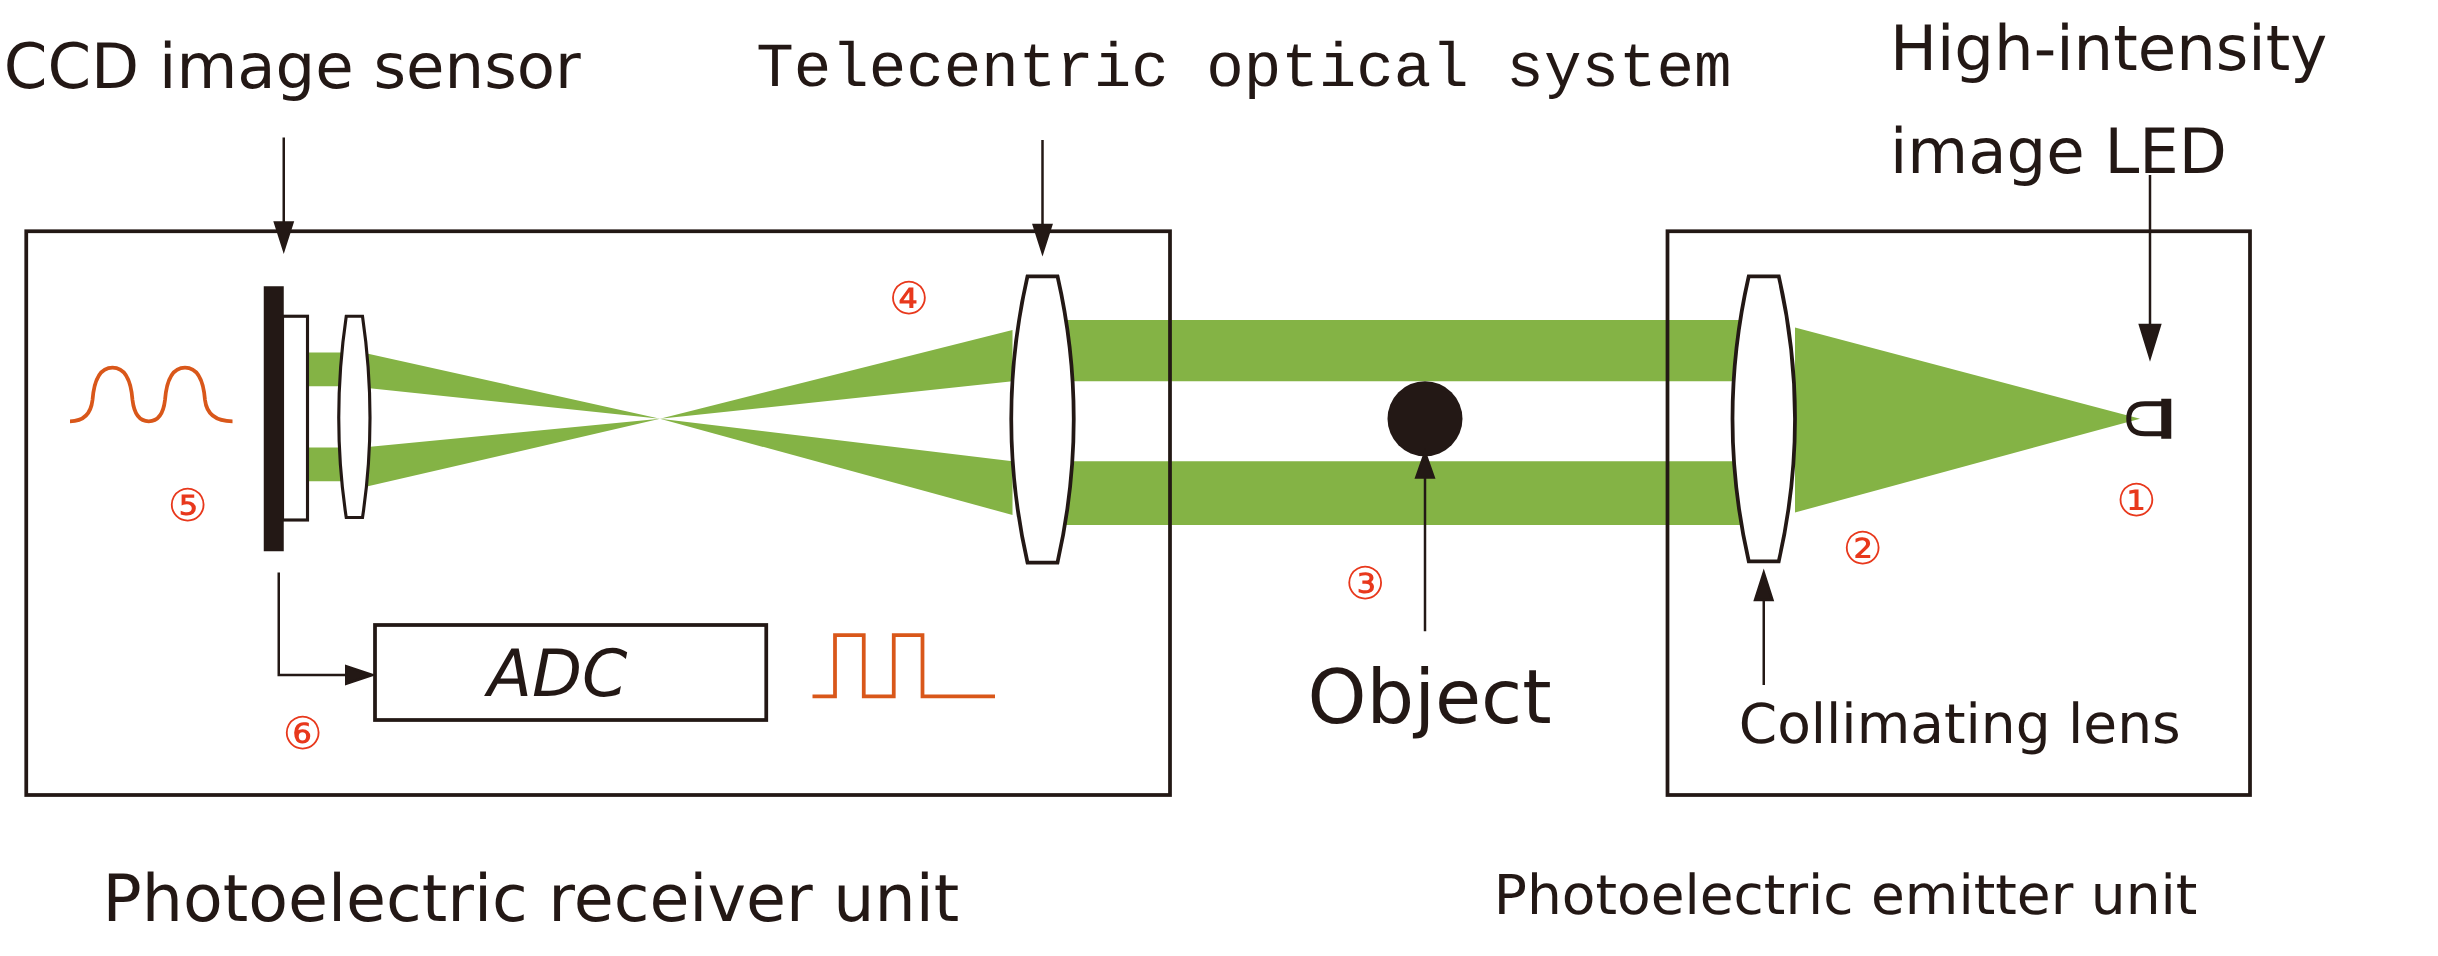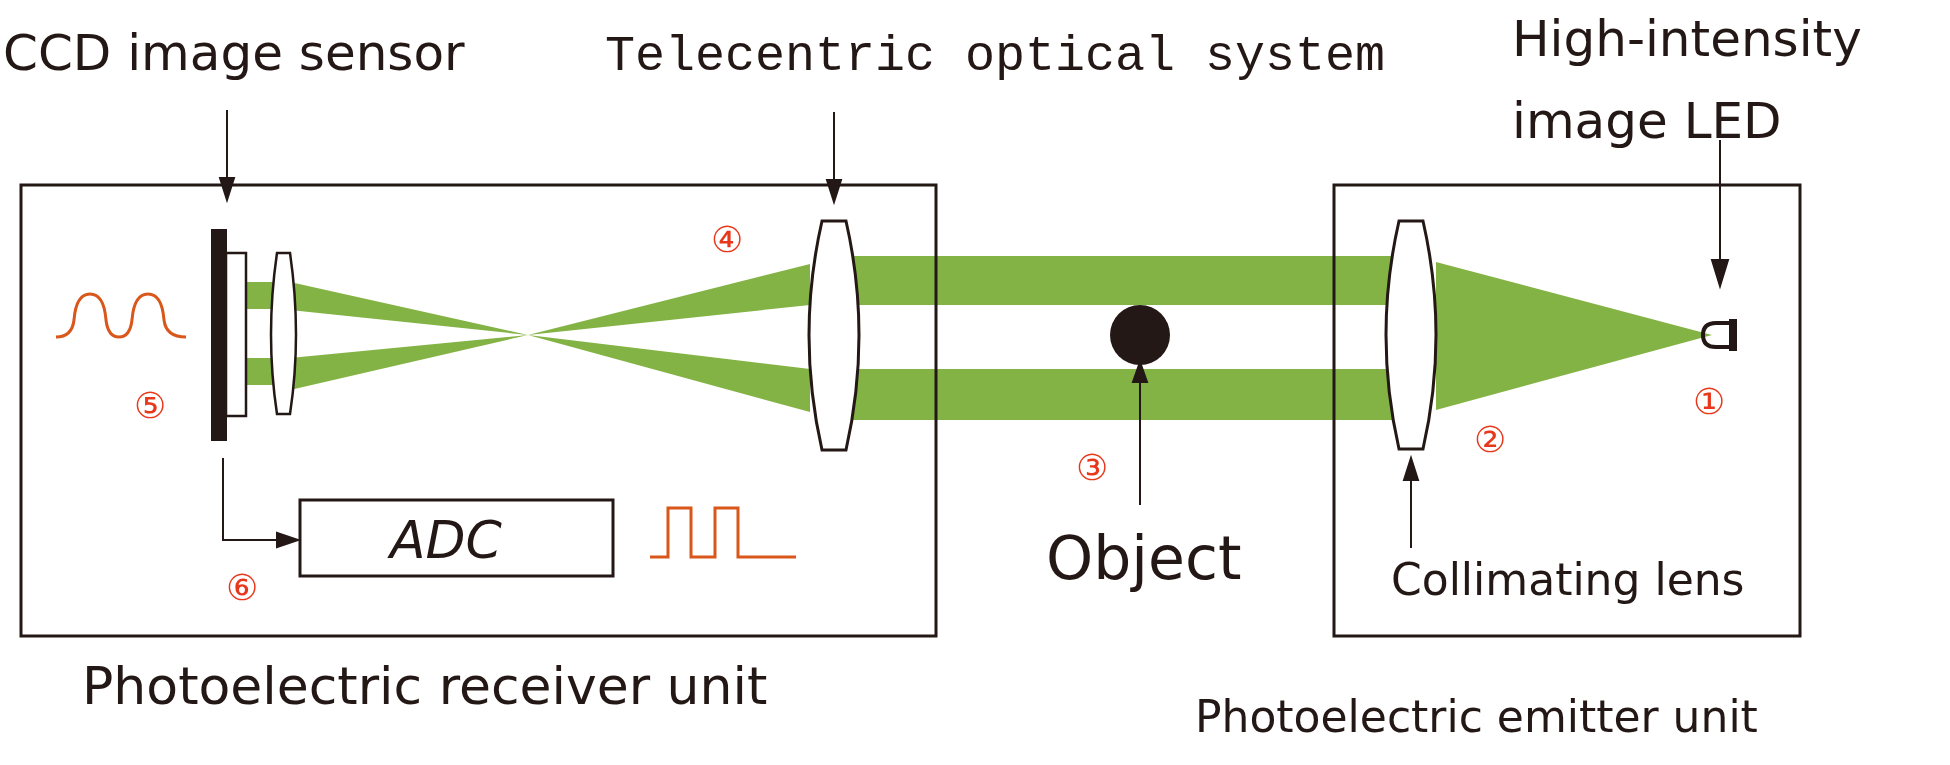--- a/index.html
+++ b/index.html
@@ -71,21 +71,21 @@
   <path d="M650,557 L668,557 L668,508 L691,508 L691,557 L715,557 L715,508 L738,508 L738,557 L796,557" fill="none" stroke="#d9571a" stroke-width="3"></path>
 </svg>
 
 <div class="lbl" style="left:3px;top:28px;font-size:50px;">CCD image sensor</div>
 <div class="lbl" style="left:605px;top:32px;font-size:50px;font-family:Liberation Mono, monospace;">Telecentric optical system</div>
 <div class="lbl" style="left:1512px;top:14px;font-size:50px;">High-intensity</div>
 <div class="lbl" style="left:1512px;top:96px;font-size:50px;">image LED</div>
 <div class="lbl" style="left:390px;top:514px;font-size:52px;font-style:italic;">ADC</div>
 <div class="lbl" style="left:1046px;top:528px;font-size:60px;">Object</div>
 <div class="lbl" style="left:1363px;top:558px;font-size:44px;margin-left:28px;">Collimating lens</div>
-<div class="lbl" style="left:82px;top:660px;font-size:52px;">Photoelectric receiver unit</div>
+<div class="lbl" style="left:82px;top:694px;font-size:52px;">Photoelectric receiver unit</div>
 <div class="lbl" style="left:1195px;top:695px;font-size:44px;">Photoelectric emitter unit</div>
 
 <div class="num" style="left:1693px;top:384px;">①</div>
 <div class="num" style="left:1474px;top:422px;">②</div>
 <div class="num" style="left:1076px;top:450px;">③</div>
 <div class="num" style="left:711px;top:222px;">④</div>
 <div class="num" style="left:134px;top:388px;">⑤</div>
 <div class="num" style="left:226px;top:570px;">⑥</div>
 
 </body></html>

